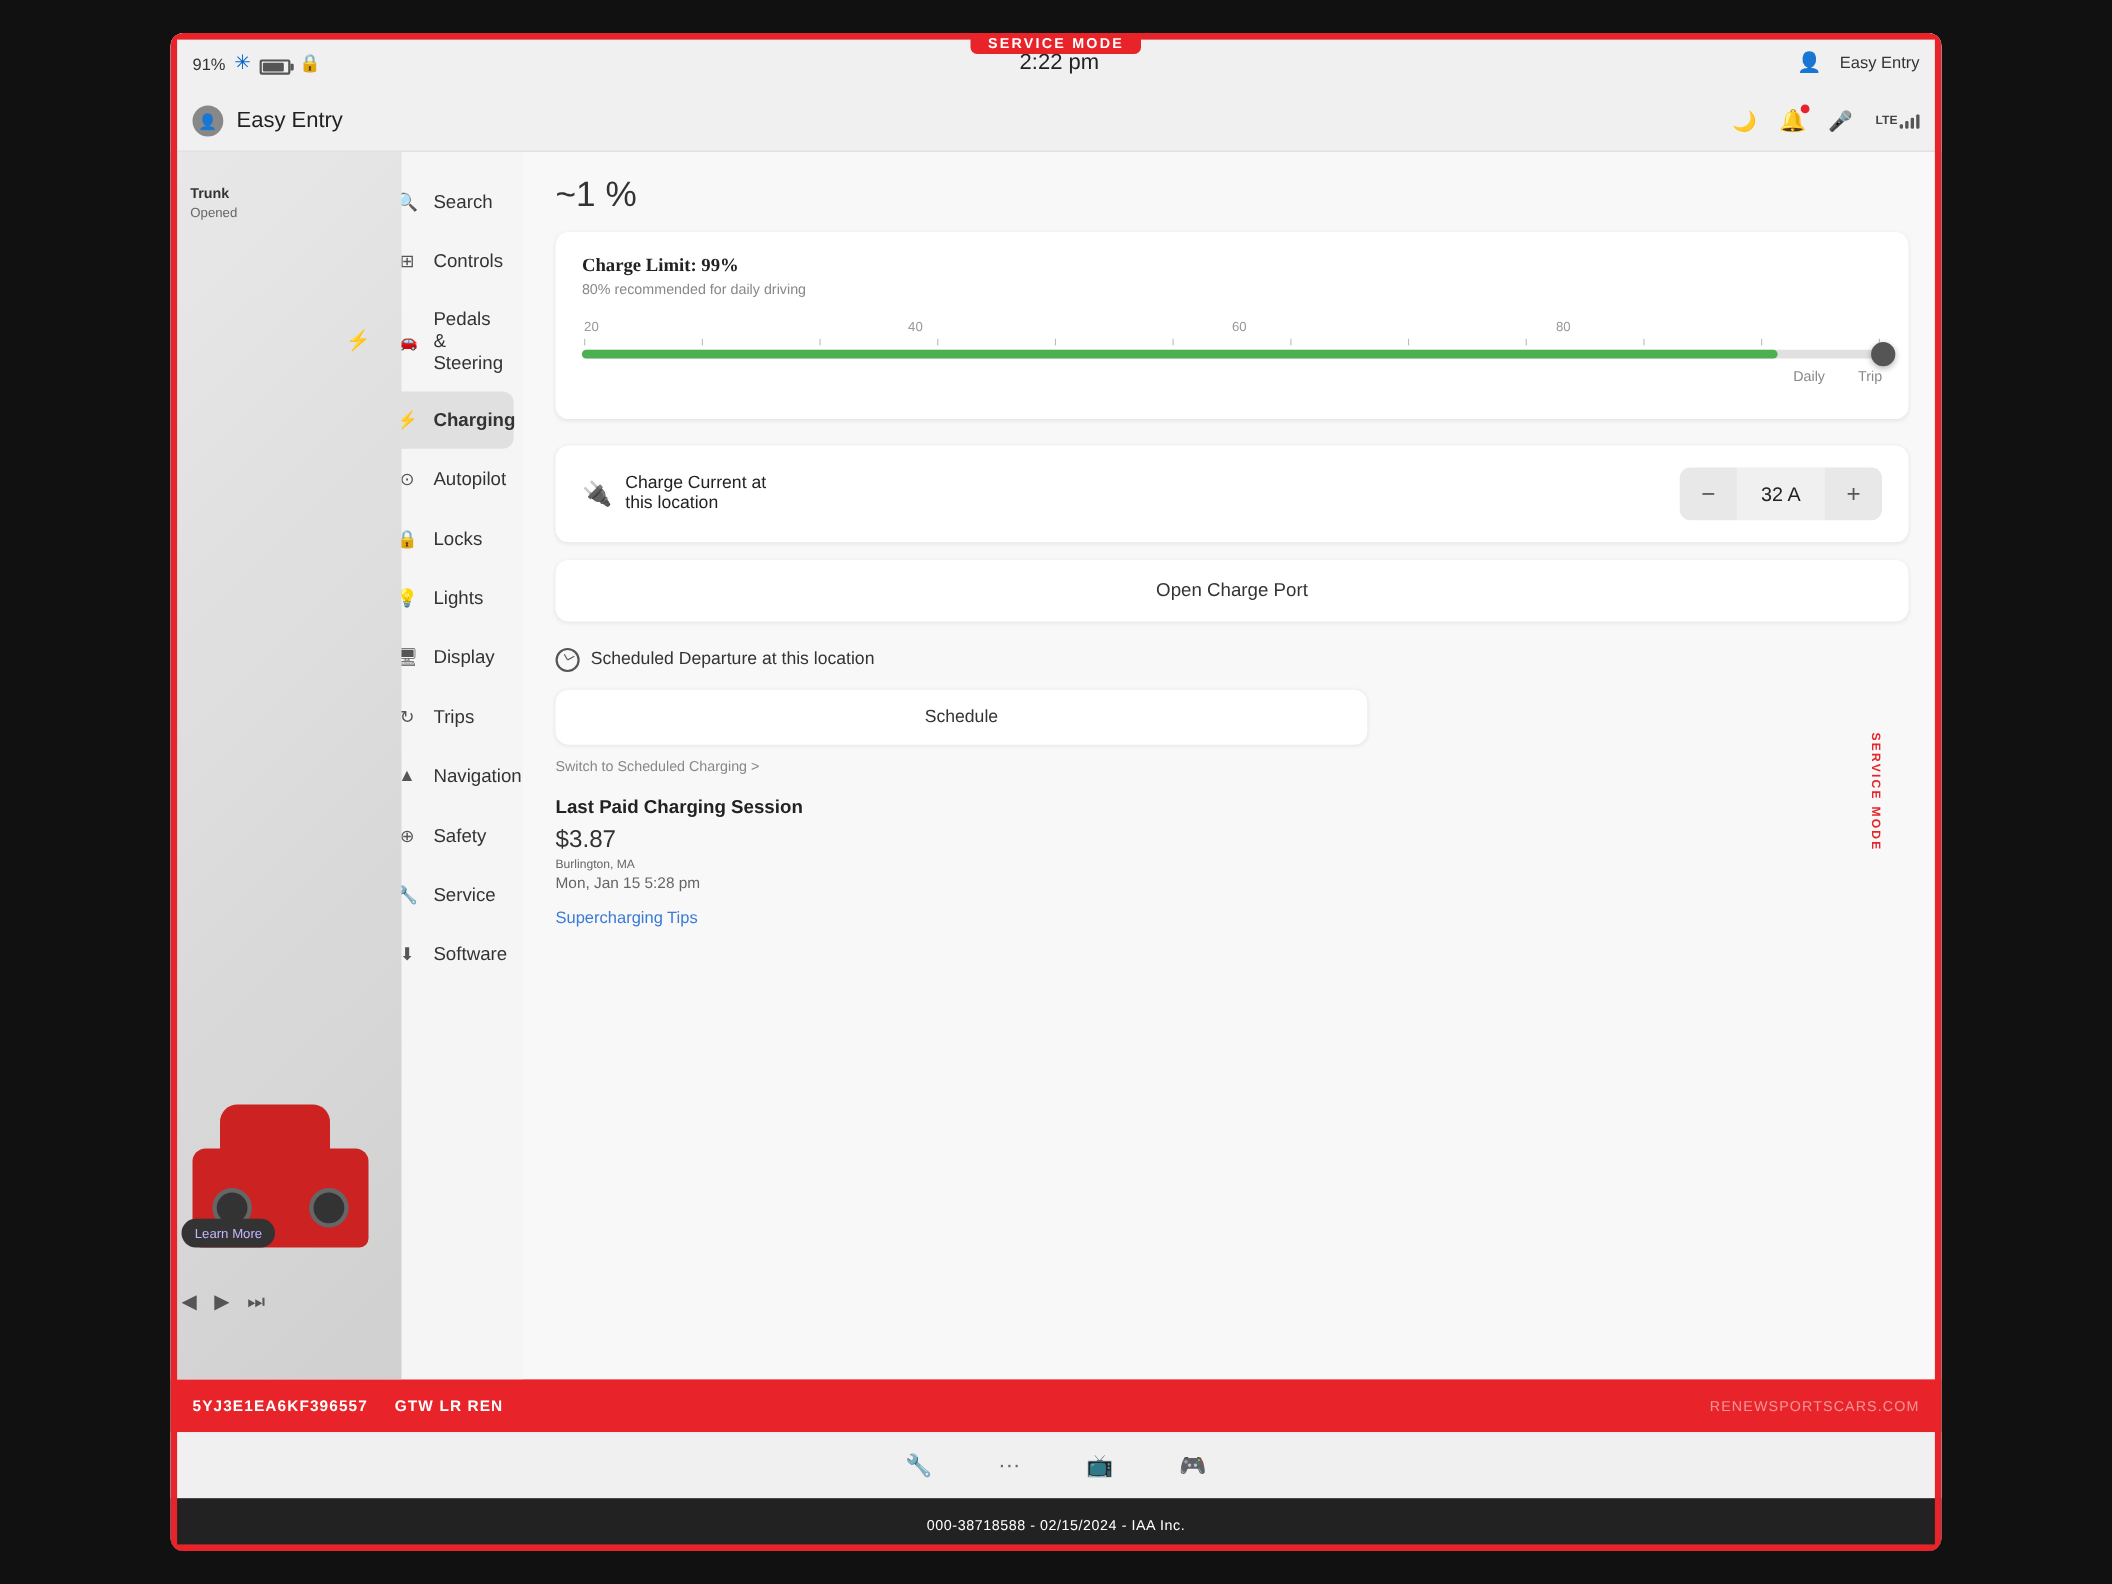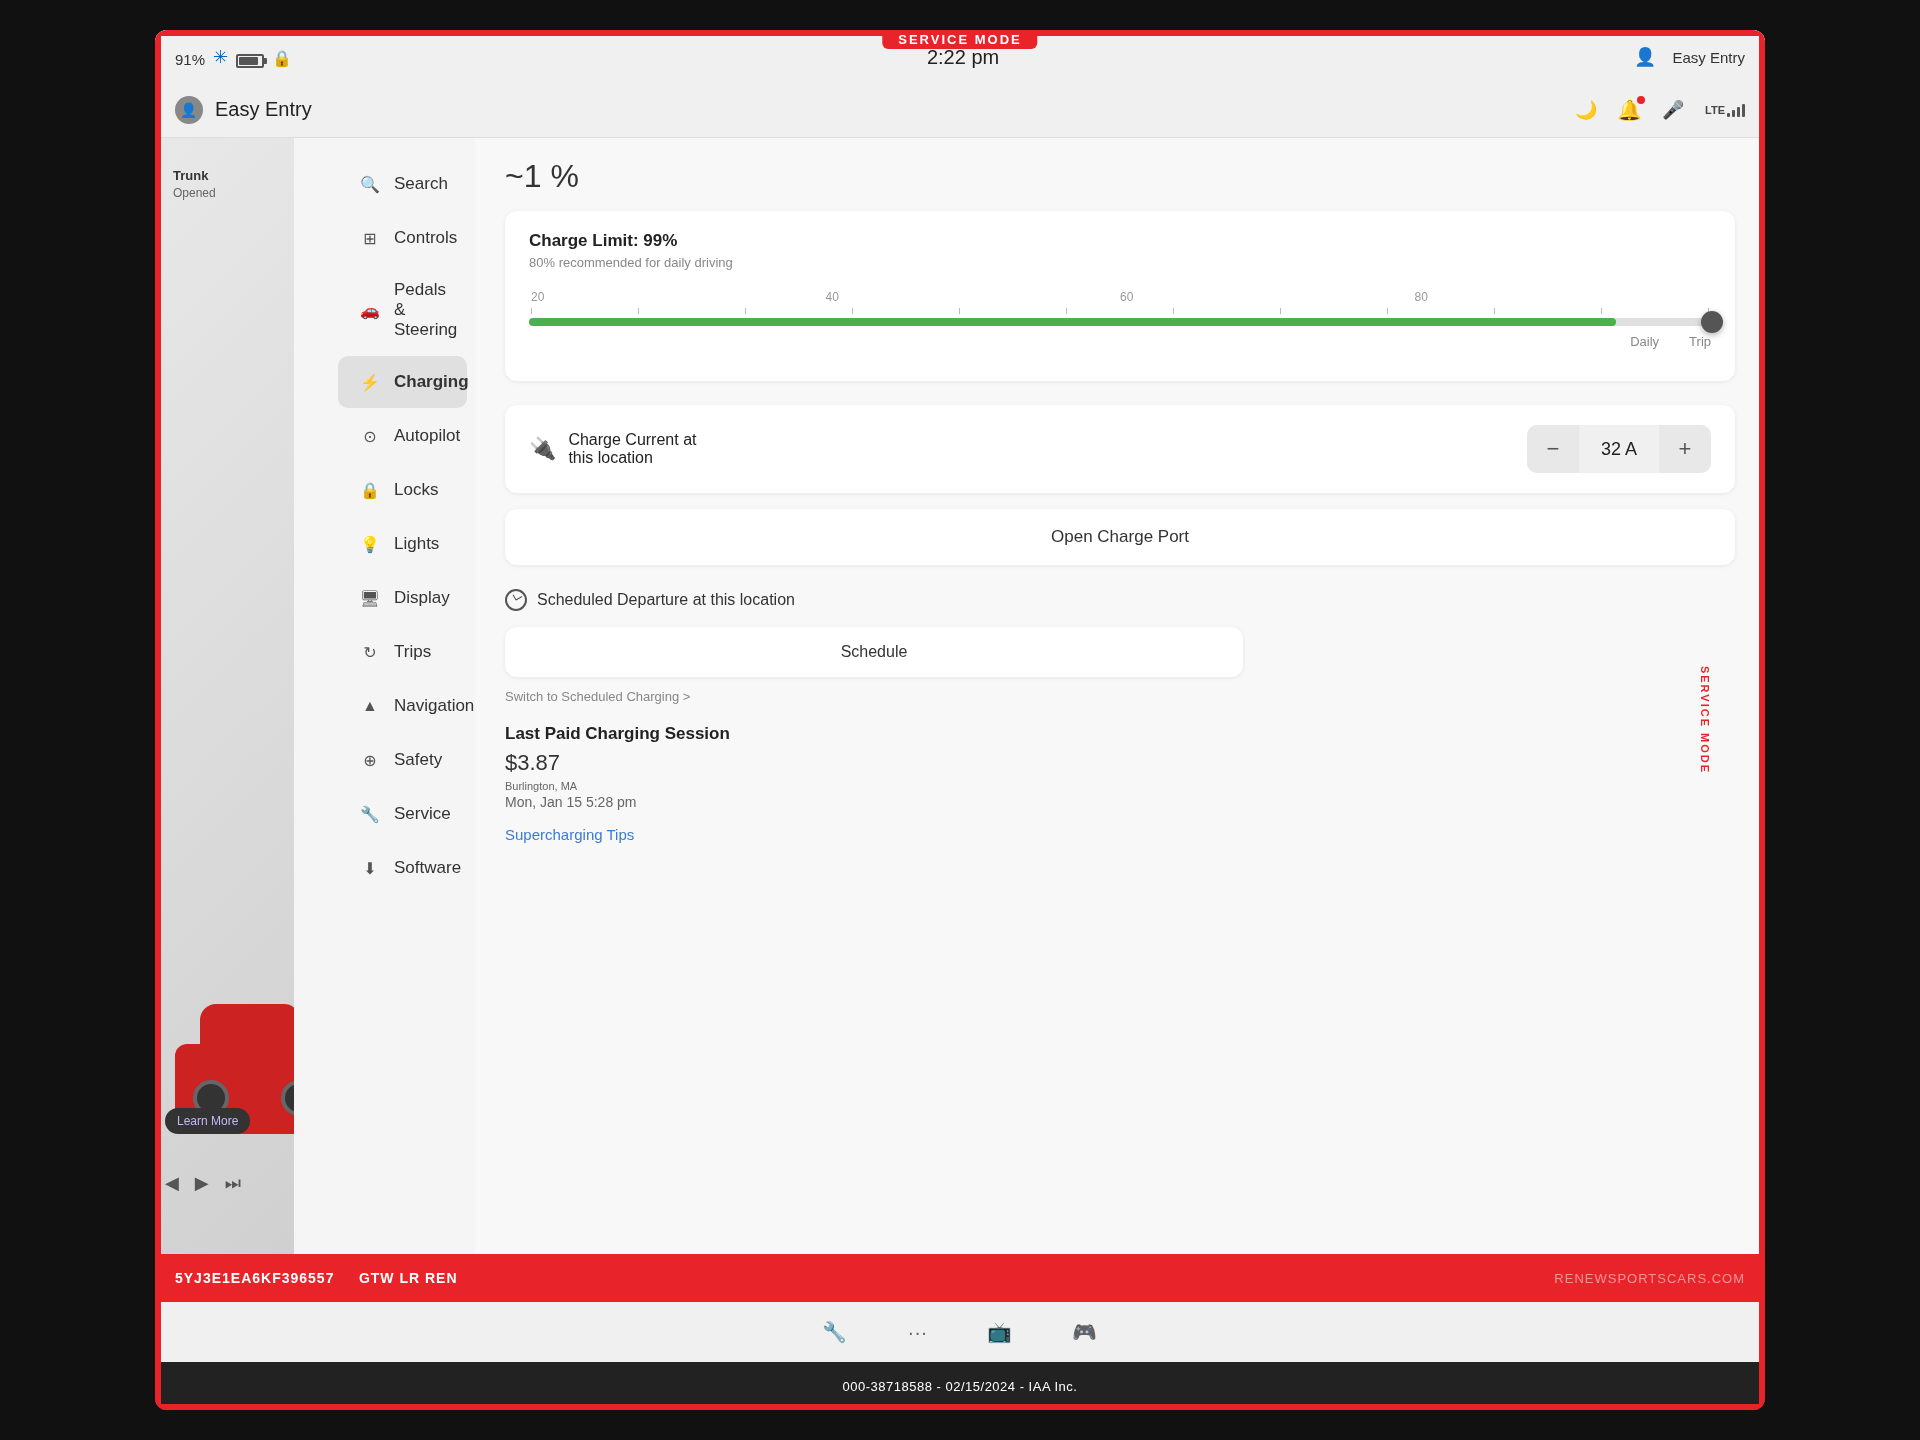--- a/index.html
+++ b/index.html
@@ -203,21 +203,21 @@
       overflow-y: auto;
       padding: 10px 0;
       position: relative;
     }
 
     
     .car-area {
       position: absolute;
       top: 0;
       left: 0;
-      width: 139px;
+      width: 210px;
       bottom: 0;
       background: linear-gradient(135deg, #e8e8e8 0%, #d0d0d0 100%);
       overflow: hidden;
     }
     
     .car-body {
       position: absolute;
       bottom: 40px;
       left: 10px;
       width: 160px;
@@ -359,20 +359,21 @@
       border-radius: 12px;
       padding: 20px 24px 24px;
       margin-bottom: 24px;
       box-shadow: 0 1px 4px rgba(0,0,0,0.08);
     }
     .charge-limit-title {
       font-size: 17px;
       font-weight: 600;
       color: #222;
       margin-bottom: 4px;
+      font-family: Liberation Serif, serif;
     }
     .charge-limit-subtitle {
       font-size: 13px;
       color: #888;
       margin-bottom: 20px;
     }
 
     
     .slider-container {
       position: relative;

